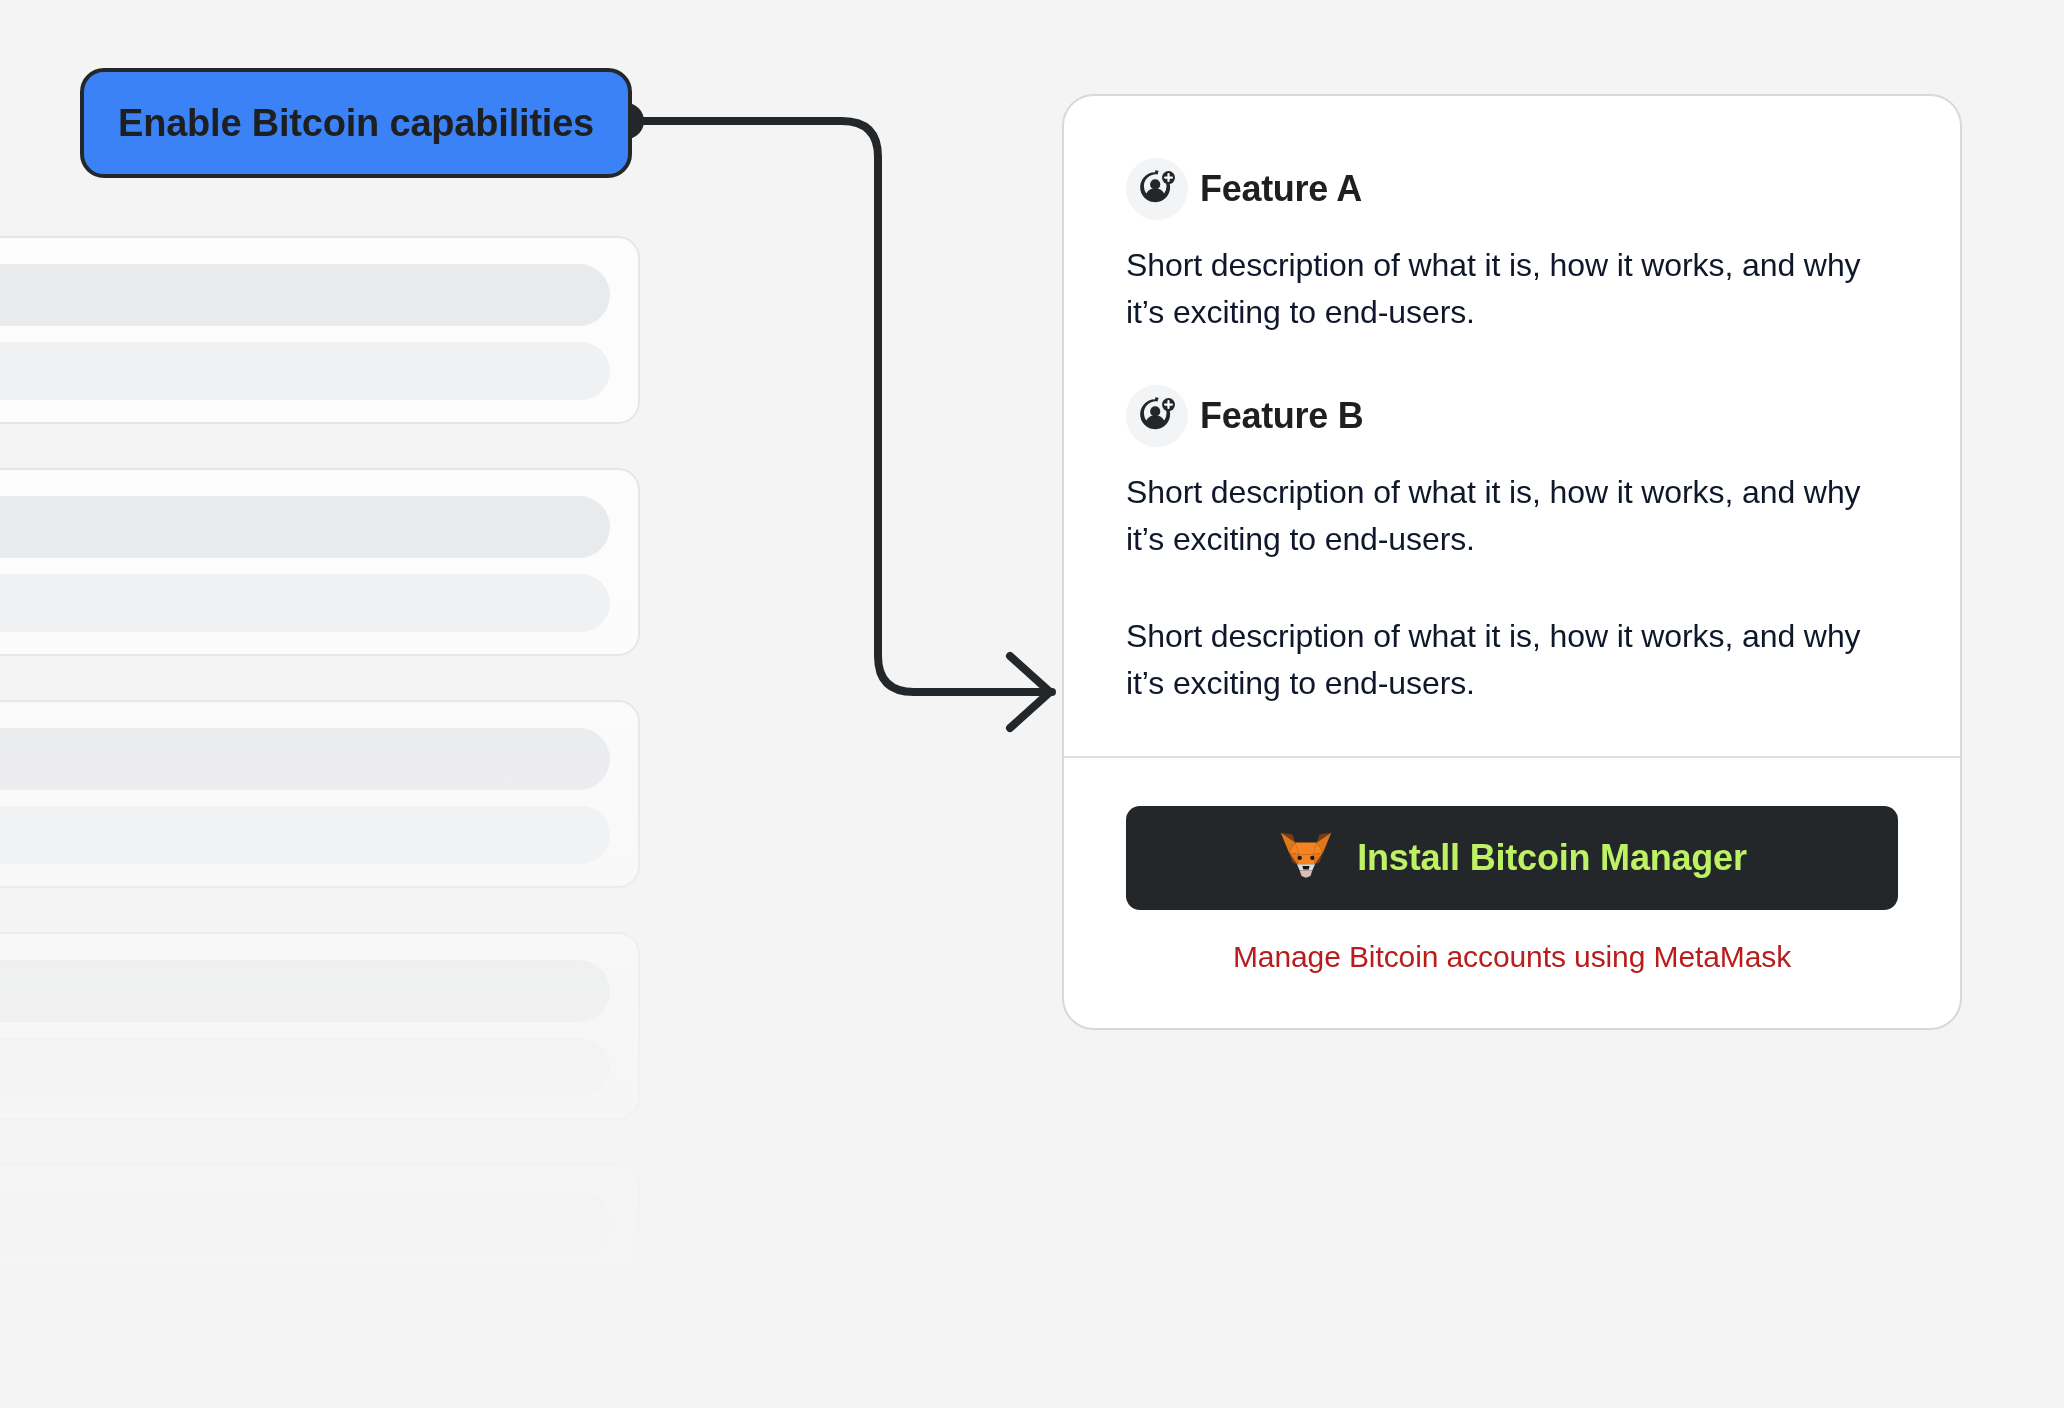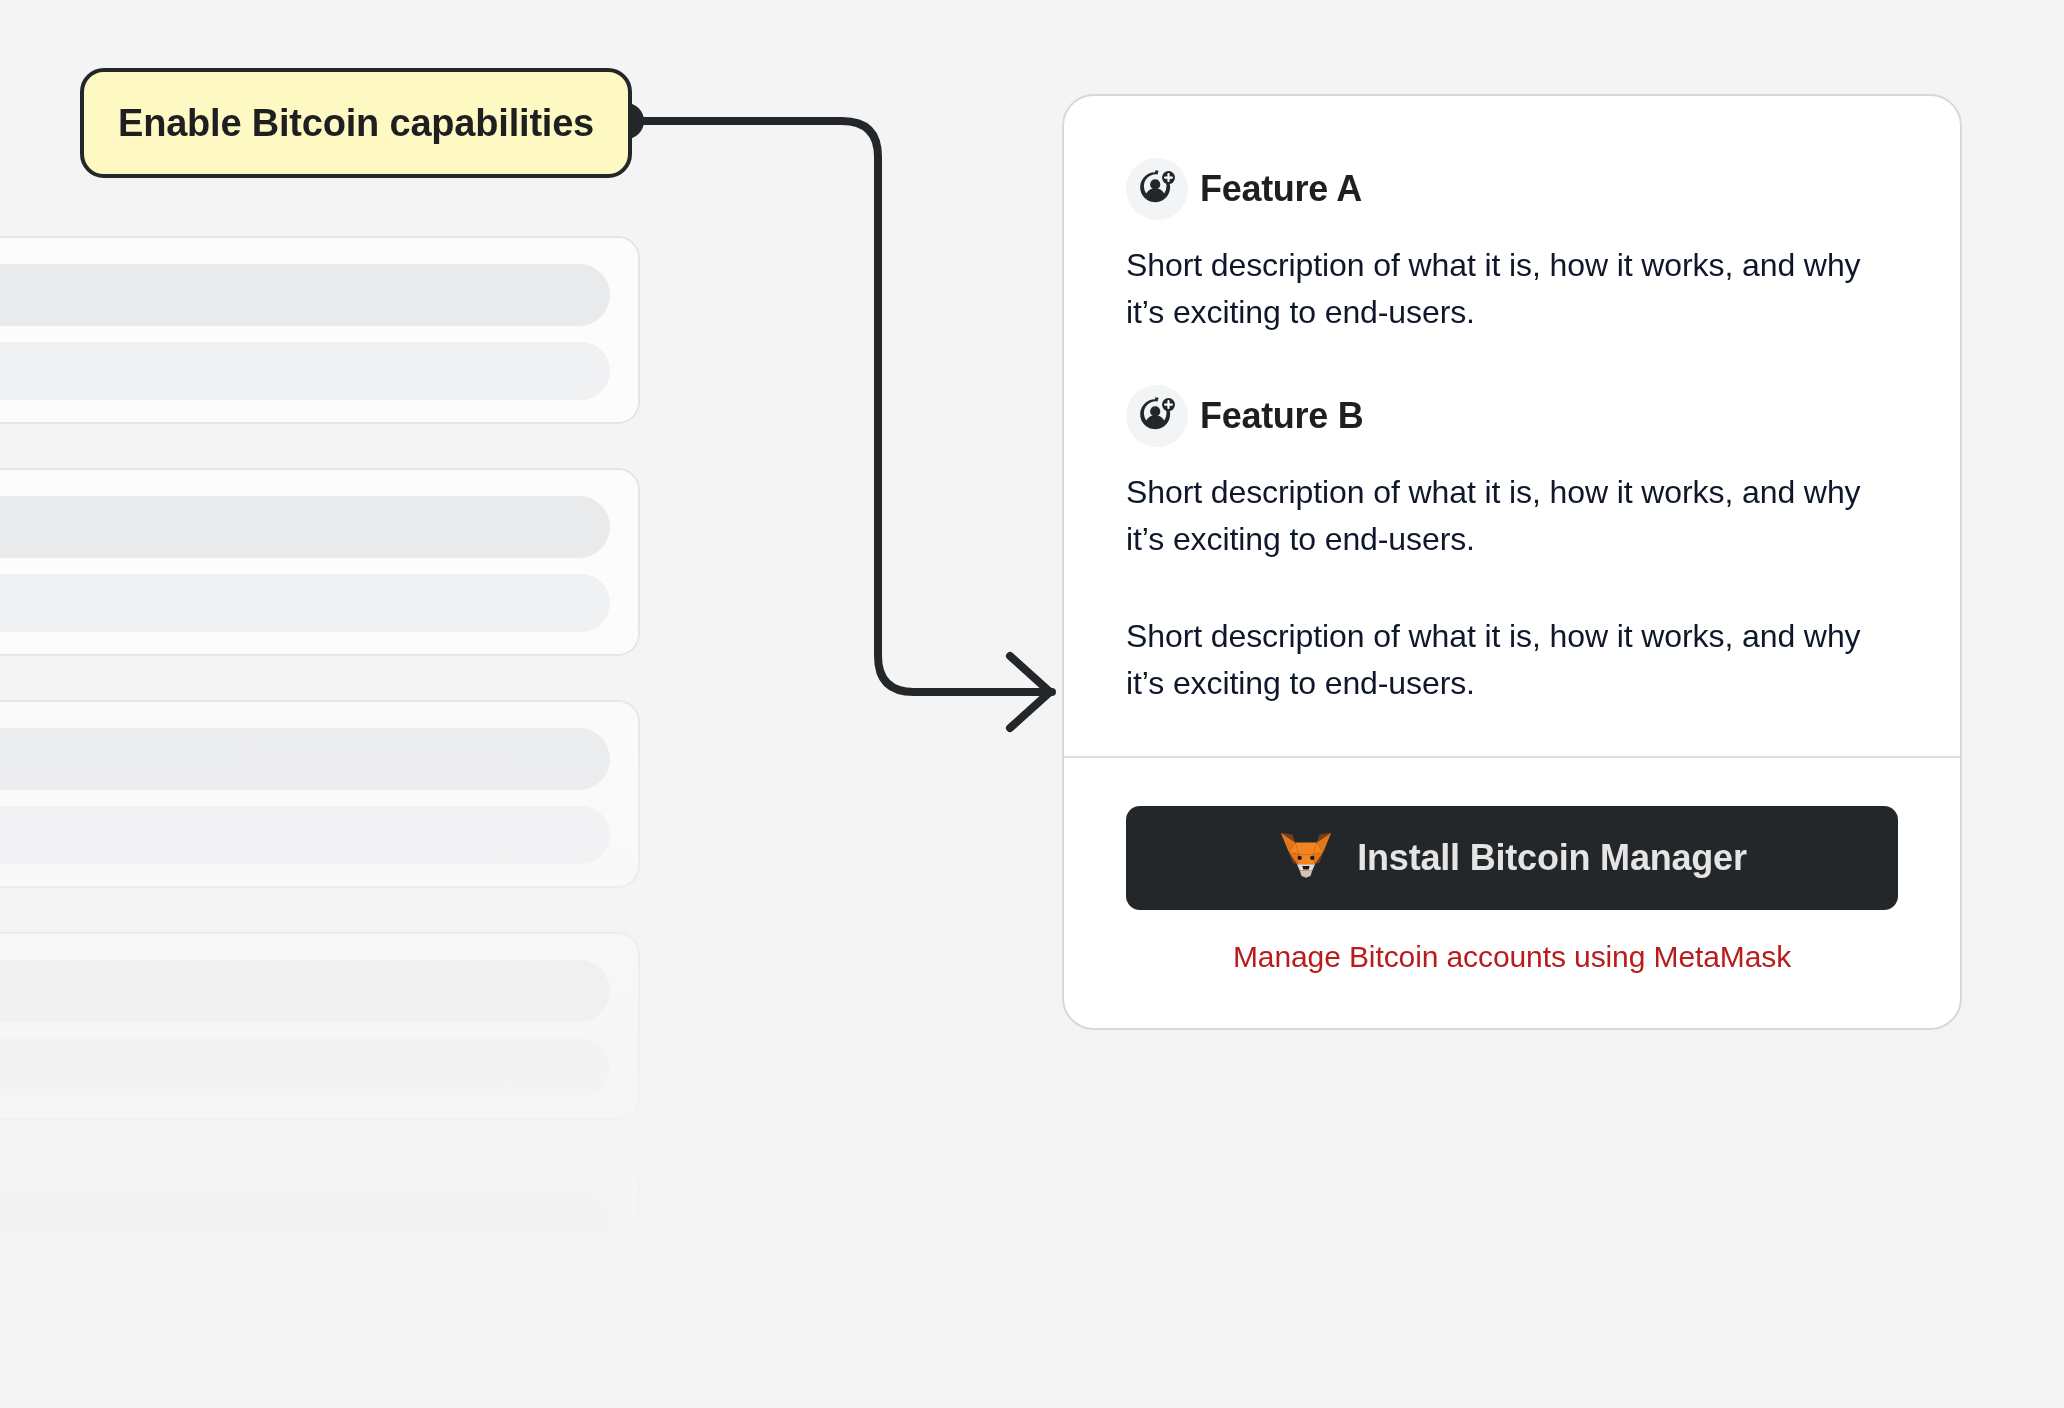--- a/index.html
+++ b/index.html
@@ -68,21 +68,21 @@
     position: absolute;
     left: 80px;
     top: 68px;
     height: 110px;
     box-sizing: border-box;
     display: flex;
     align-items: center;
     padding: 8px 34px;
     border: 4px solid #24272a;
     border-radius: 24px;
-    background: #fef9c3;
+    background: #3b82f6;
     z-index: 6;
   }
   .callout-pill span {
     font-size: 38px;
     font-weight: 600;
     color: #1d1f21;
     letter-spacing: -0.2px;
     white-space: nowrap;
   }
 
@@ -163,21 +163,21 @@
     border-radius: 14px;
     display: flex;
     align-items: center;
     justify-content: center;
     gap: 22px;
     cursor: pointer;
   }
   .install-button .label {
     font-size: 36px;
     font-weight: 700;
-    color: #e5e5e5;
+    color: #bef264;
     letter-spacing: -0.2px;
   }
   .footer-note {
     margin-top: 30px;
     text-align: center;
     font-size: 30px;
     color: #b91c1c;
     letter-spacing: -0.1px;
   }
 </style>

